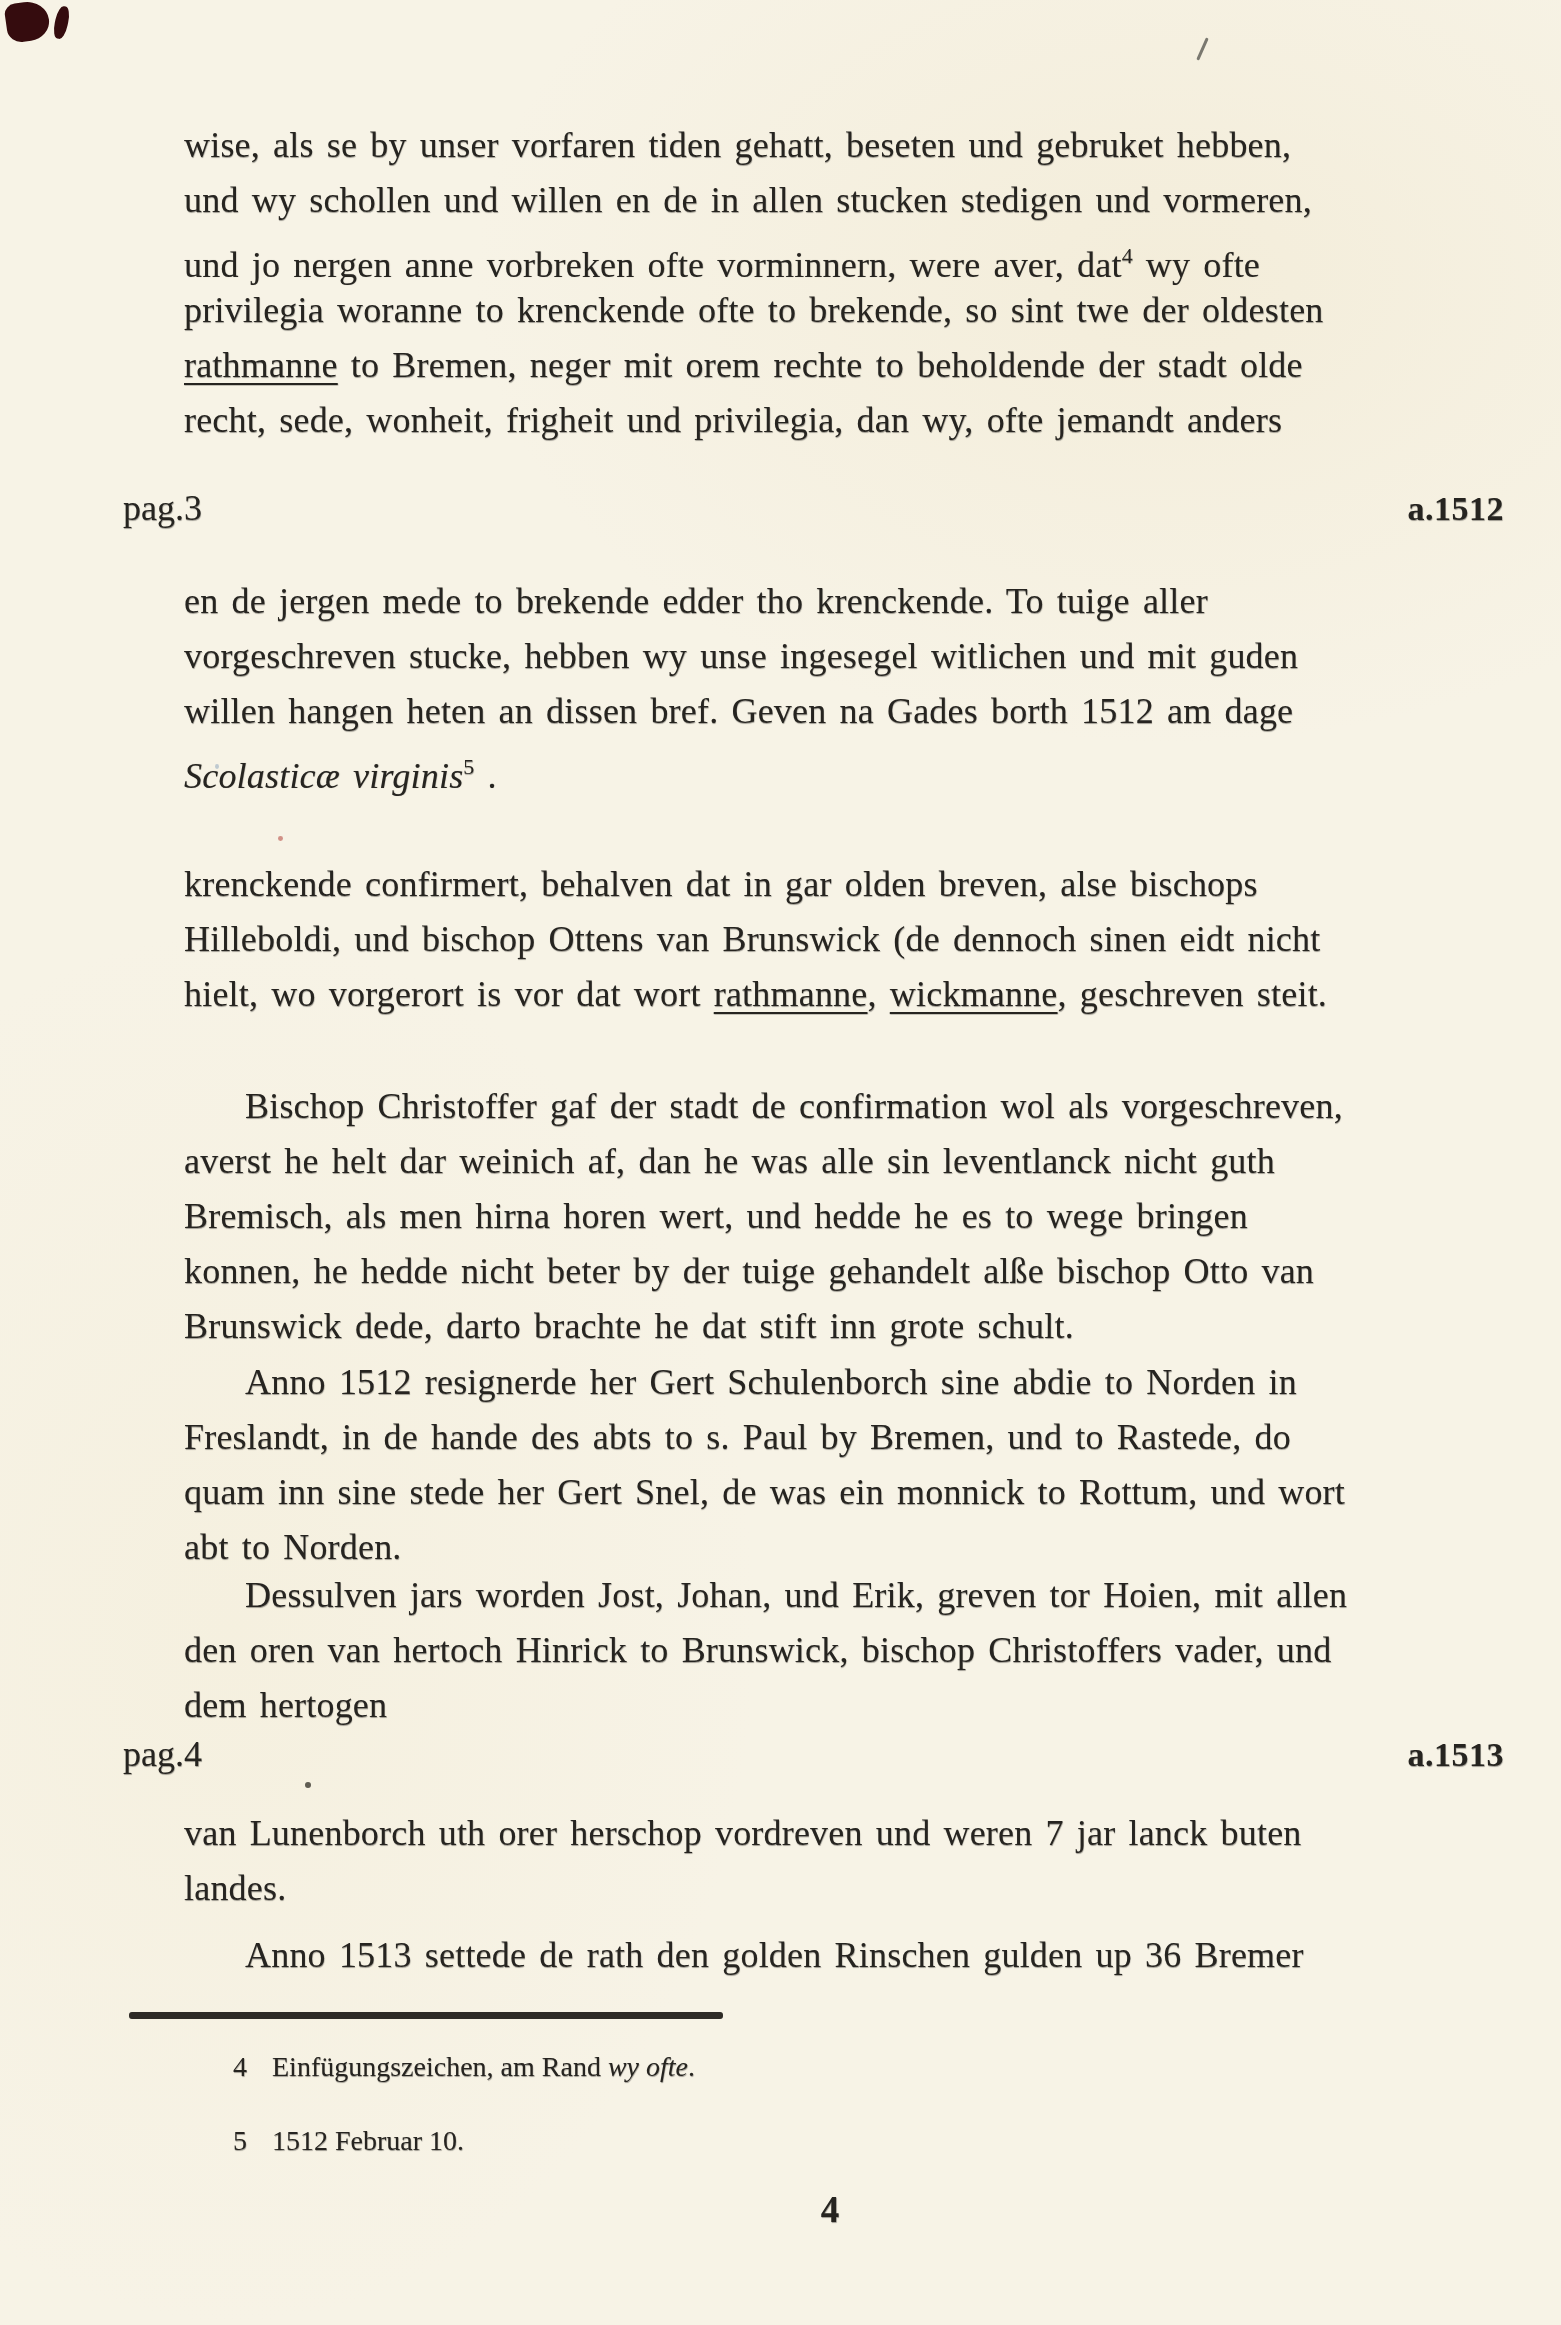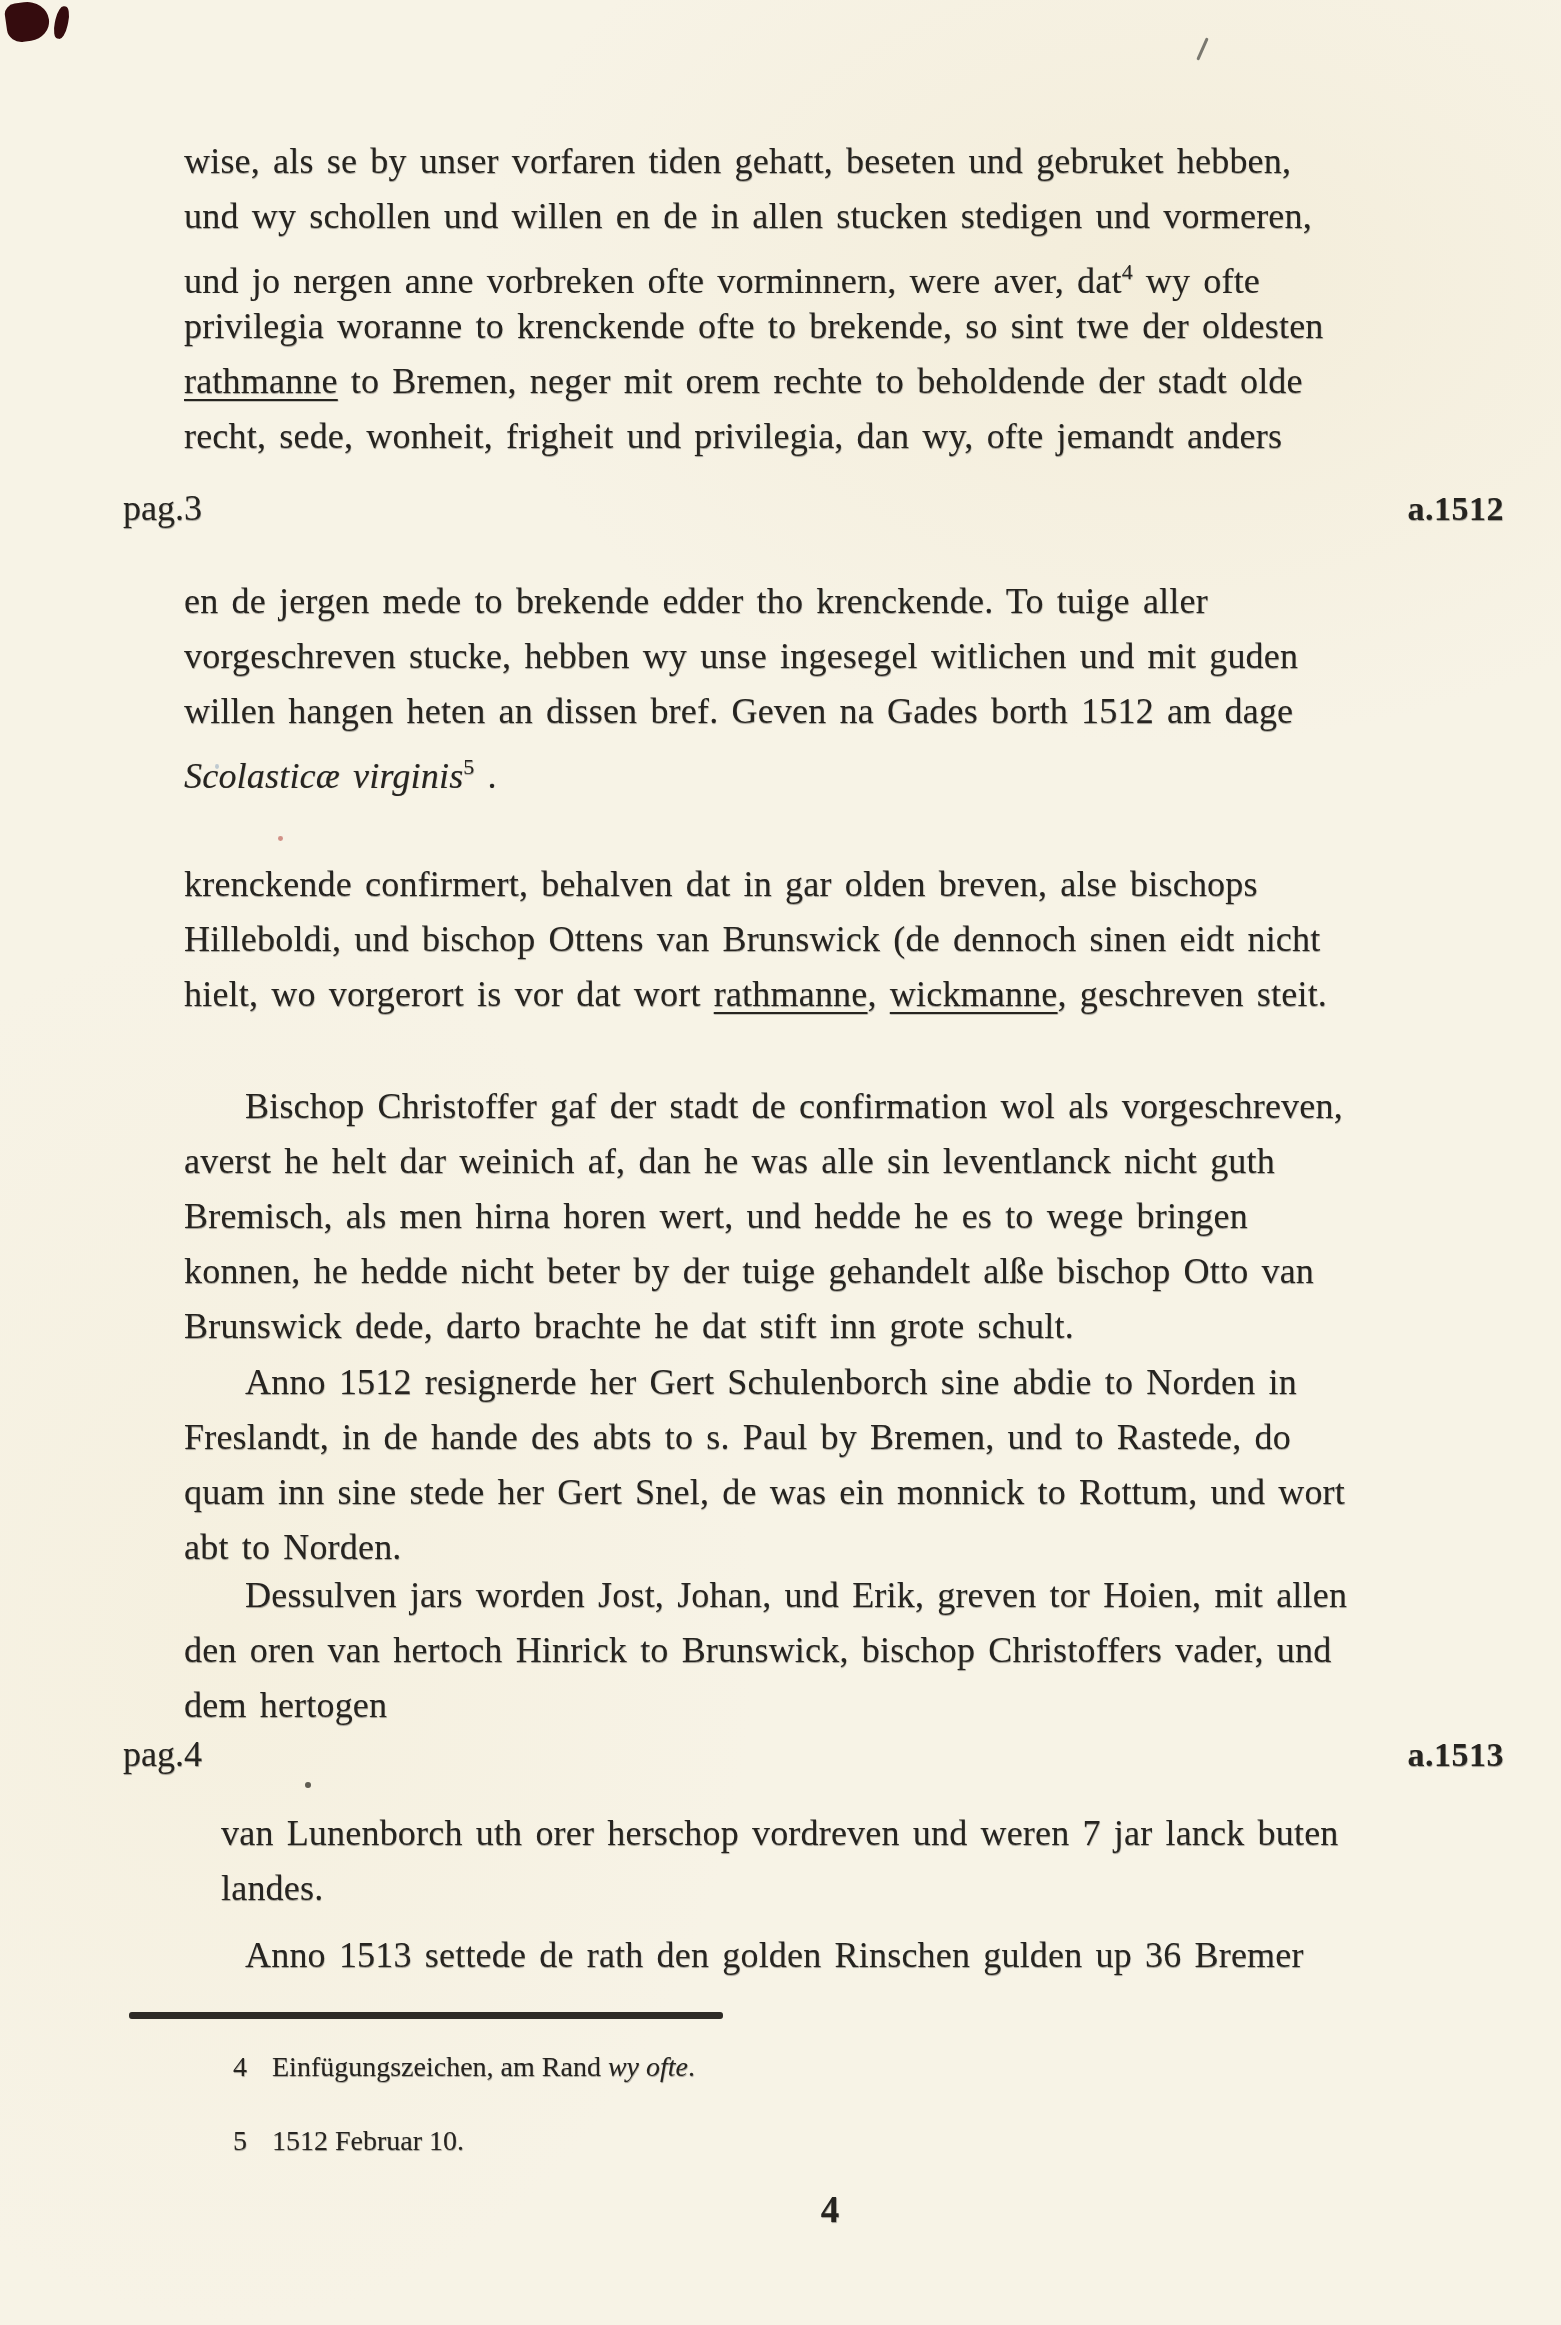--- a/index.html
+++ b/index.html
@@ -100,21 +100,21 @@
 
 <div class="page">
 
   <div class="corner-mark-large"></div>
   <div class="corner-mark-small"></div>
   <div class="scratch-mark"></div>
   <div class="speck speck-a"></div>
   <div class="speck speck-b"></div>
   <div class="speck speck-c"></div>
 
-  <div class="para" style="top:134px;">
+  <div class="para" style="top:118px;">
       <div class="jline"><span>wise, als se by unser vorfaren tiden gehatt, beseten und gebruket hebben,</span></div>
       <div class="jline"><span>und wy schollen und willen en de in allen stucken stedigen und vormeren,</span></div>
       <div class="jline"><span>und jo nergen anne vorbreken ofte vorminnern, were aver, dat</span><span class="sup">4</span><span> wy ofte</span></div>
       <div class="jline"><span>privilegia woranne to krenckende ofte to brekende, so sint twe der oldesten</span></div>
       <div class="jline"><span class="uline">rathmanne</span><span> to Bremen, neger mit orem rechte to beholdende der stadt olde</span></div>
       <div class="jline"><span>recht, sede, wonheit, frigheit und privilegia, dan wy, ofte jemandt anders</span></div>
     </div>
 
   <div class="marker-row" style="top:487px;">
     <span class="pag-label">pag.3</span>
@@ -149,21 +149,21 @@
       <div class="jline indent"><span>Dessulven jars worden Jost, Johan, und Erik, greven tor Hoien, mit allen</span></div>
       <div class="jline"><span>den oren van hertoch Hinrick to Brunswick, bischop Christoffers vader, und</span></div>
       <div class="jline"><span>dem hertogen</span></div>
     </div>
 
   <div class="marker-row" style="top:1733px;gap:12px;">
     <span class="pag-label">pag.4</span>
     <span class="year-label">a.1513</span>
   </div>
 
-  <div class="para" style="top:1806px;margin-left:37px;">
+  <div class="para" style="top:1806px;">
       <div class="jline"><span>van Lunenborch uth orer herschop vordreven und weren 7 jar lanck buten</span></div>
       <div class="jline"><span>landes.</span></div>
     </div>
   <div class="para" style="top:1928px;">
       <div class="jline indent"><span>Anno 1513 settede de rath den golden Rinschen gulden up 36 Bremer</span></div>
     </div>
 
   <div class="footnote-rule"></div>
 
   <div class="footnote fn4">

